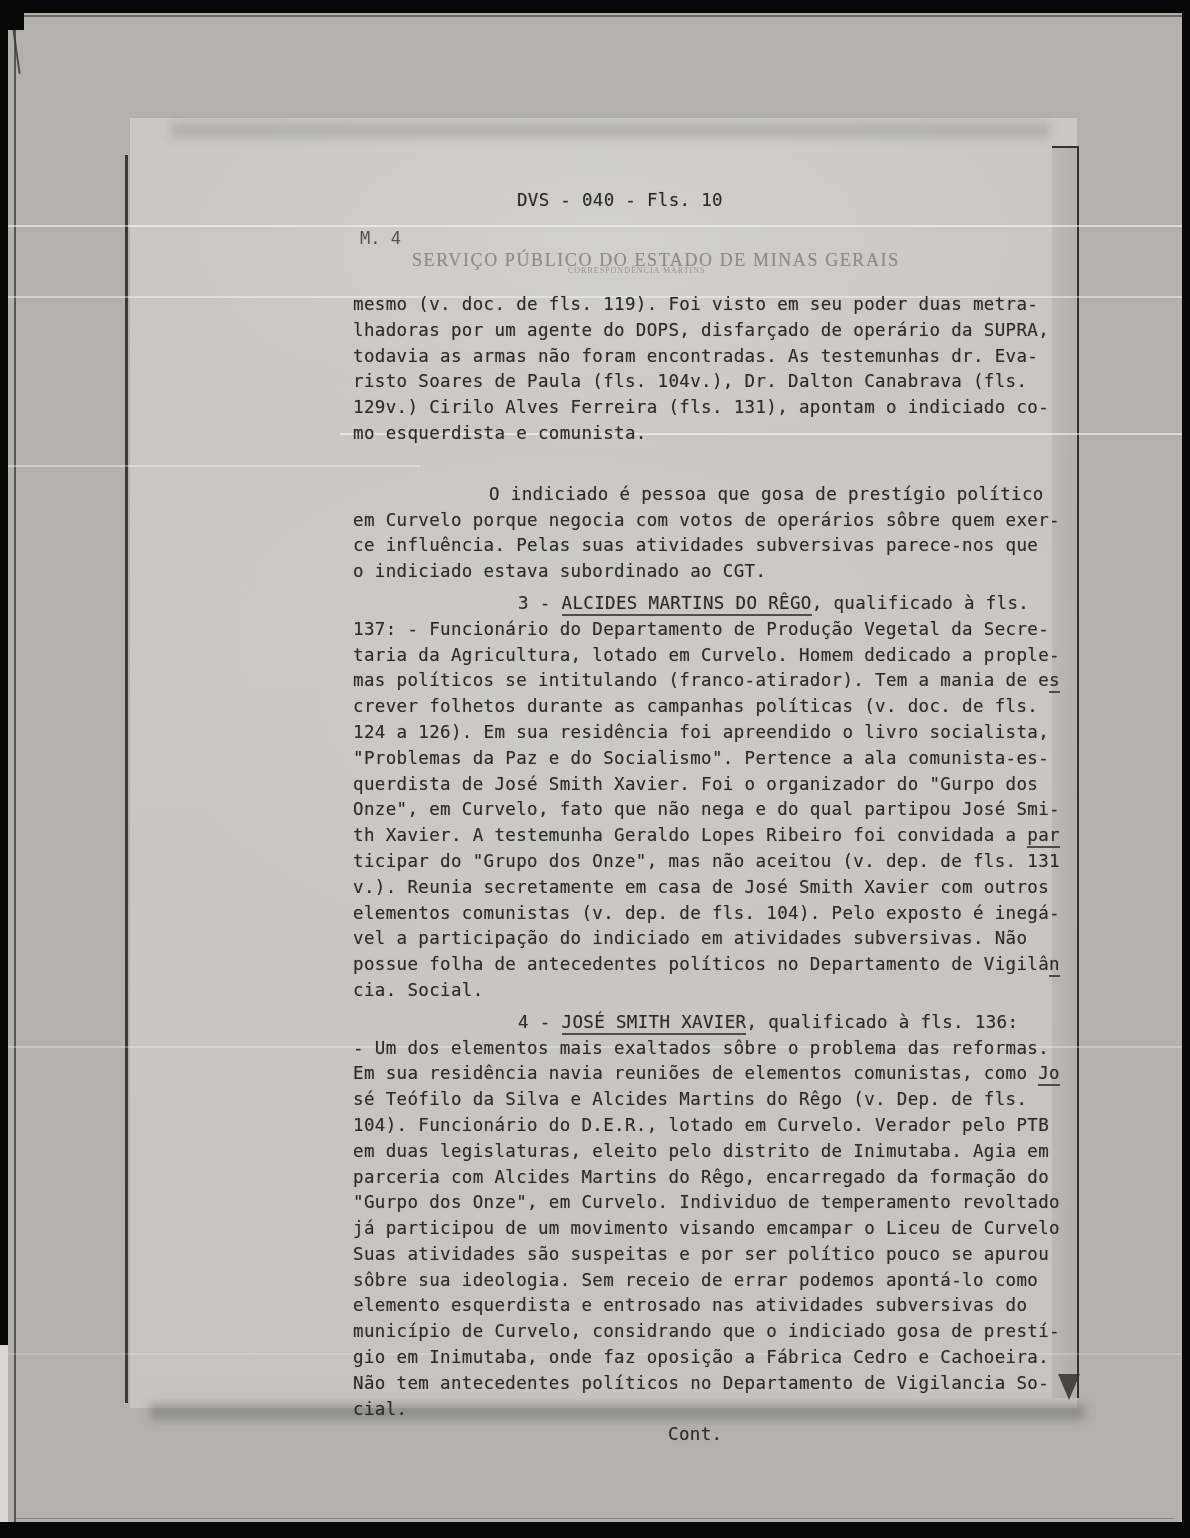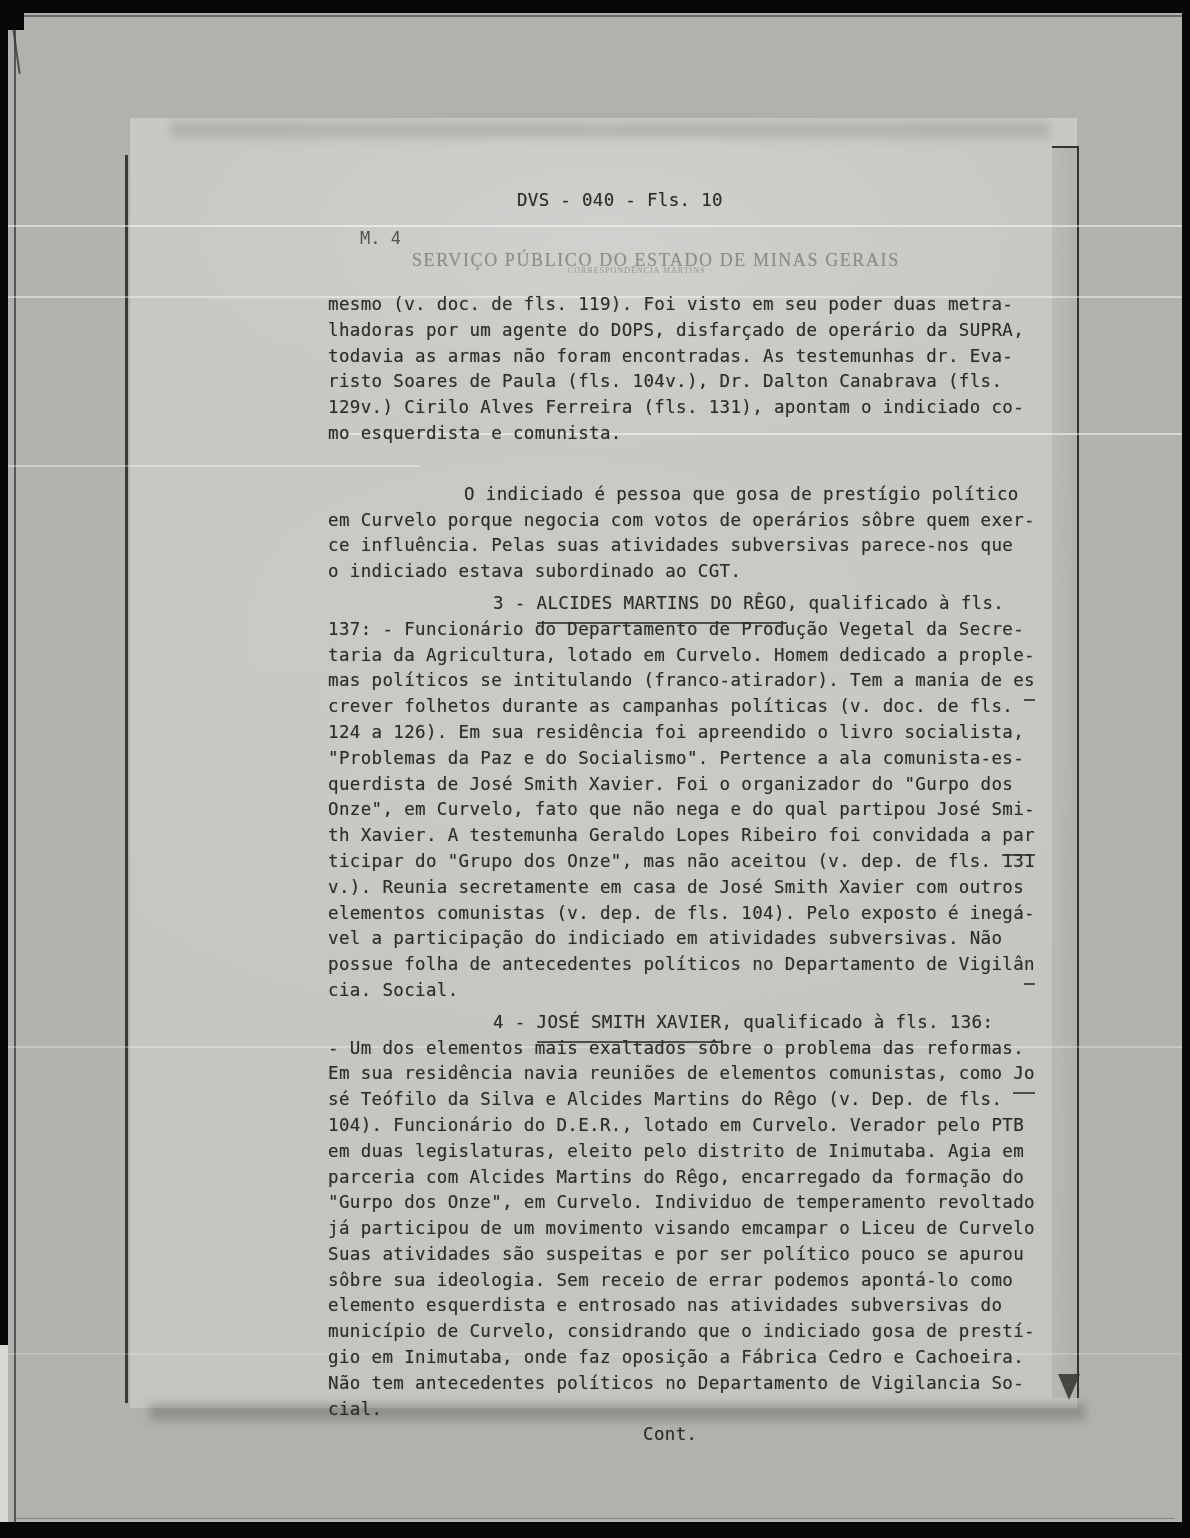--- a/index.html
+++ b/index.html
@@ -83,28 +83,28 @@
     text-shadow:0 0 1px rgba(143,141,136,.5);
     white-space:pre;
   }
   .letterhead-subtitle{
     left:568px;top:266px;
     font-family:"Liberation Serif","DejaVu Serif",serif;
     font-size:8px;letter-spacing:1px;
     color:#979590;white-space:pre;
   }
   #doc-body{
-    left:328px;top:292px;width:720px;
+    left:353px;top:292px;width:720px;
     font-size:17.5px;letter-spacing:.34px;
   }
   .line{height:25.8px;line-height:25.8px;white-space:pre;}
   .line.indent{padding-left:136px;margin-top:35px;}
   .line.heading{padding-left:165px;margin-top:6px;}
   .line.footer{padding-left:315px;}
-  .u{border-bottom:2px solid rgba(47,46,43,.8);padding-bottom:9px;text-align:right;}
+  .u{border-bottom:2px solid rgba(47,46,43,.8);padding-bottom:1px;text-align:right;}
 </style>
 </head>
 <body>
 
 <div id="canvas">
 
   <div class="abs page"></div>
   <div class="abs page-top-shadow"></div>
   <div class="abs page-bottom-shadow"></div>
   <div class="abs page-left-line"></div>

